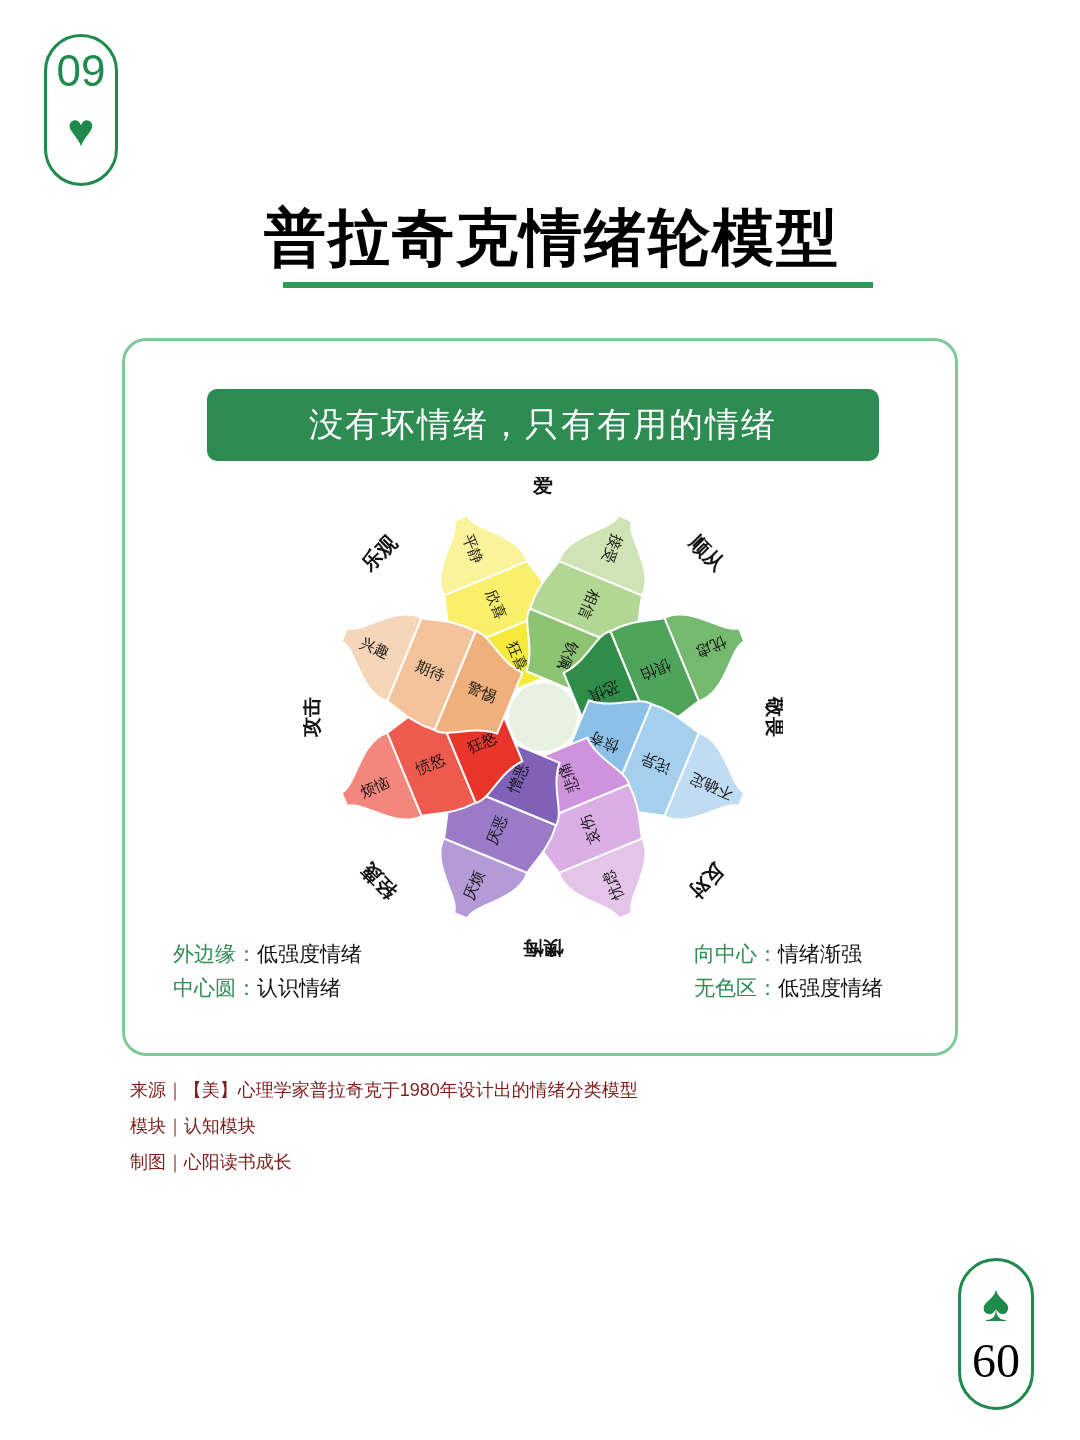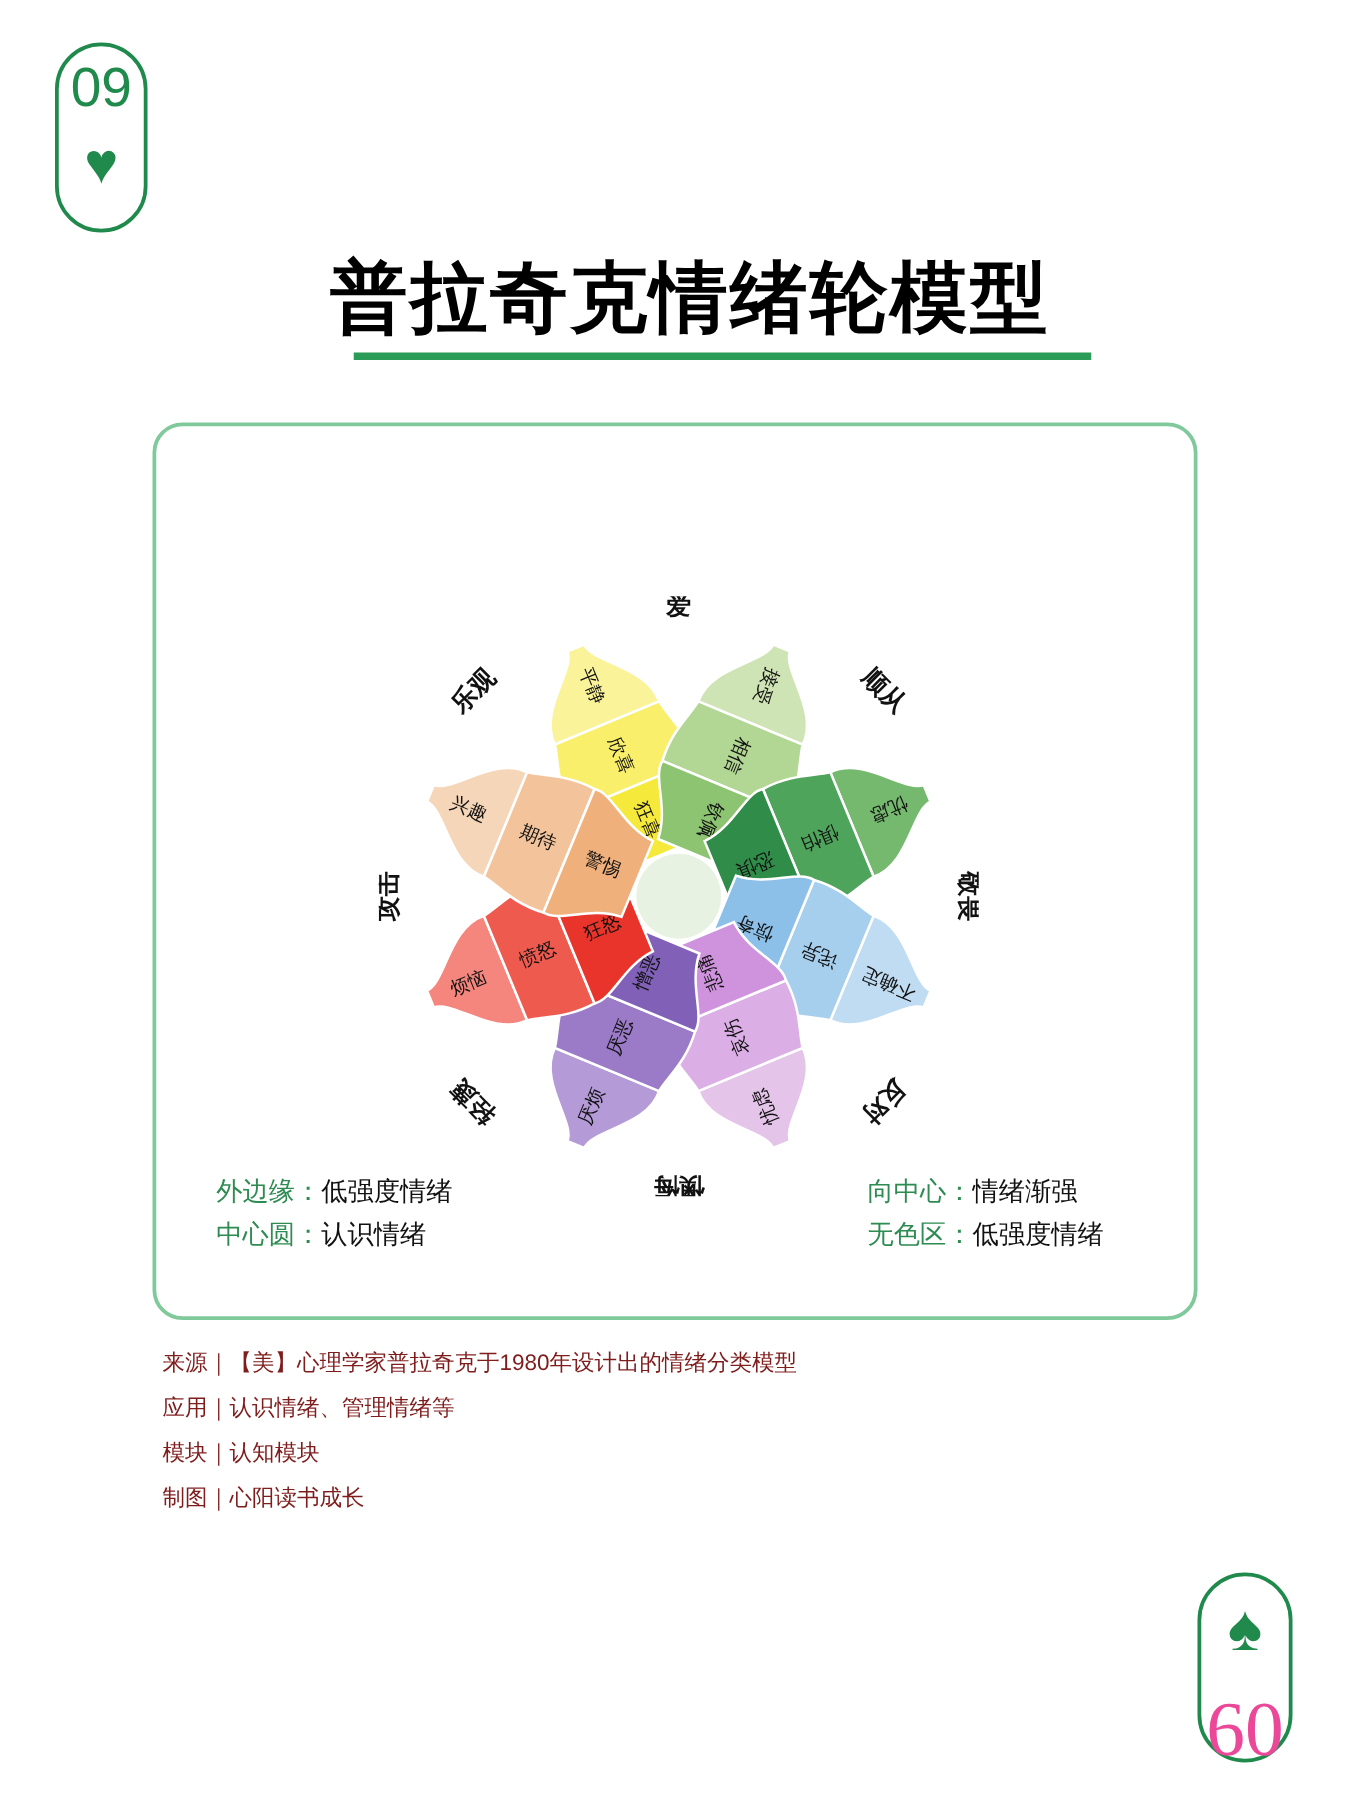--- a/index.html
+++ b/index.html
@@ -54,23 +54,23 @@
     align-items: center;
     justify-content: flex-start;
     padding-top: 16px;
   }
   .badge-br .spade {
     font-size: 52px;
     color: #1f8a4c;
     line-height: 1;
   }
   .badge-br .num {
-    margin-top: 24px;
-    font-size: 62px;
-    color: #ec4899;
+    margin-top: 8px;
+    font-size: 48px;
+    color: #000000;
     font-family: "Liberation Serif", "DejaVu Serif", serif;
     line-height: 1;
   }
 
   
   .title {
     position: absolute;
     left: 0; top: 196px;
     width: 1080px;
     text-align: center;
@@ -150,20 +150,21 @@
   <div class="badge-tl">
     <div class="num">09</div>
     <div class="heart">♥</div>
   </div>
 
   <div class="title">普拉奇克情绪轮模型</div>
   <div class="title-underline"></div>
 
   <div class="card">
 
+    <div class="banner">没有坏情绪，只有有用的情绪</div>
 
     <div class="wheel-wrap">
       <svg id="wheel-svg" width="480" height="480" viewBox="0 0 480 480">
           <g transform="translate(240,240) rotate(-22.5)">
             <path d="M -45.114703737045694 -150 C -47.37043892389798 -179.25 -7.58403201890668 -198.75 -7.222887637053981 -215 L 7.222887637053981 -215 C 7.58403201890668 -198.75 47.37043892389798 -179.25 45.114703737045694 -150 Z" fill="#fbf39a" stroke="#ffffff" stroke-width="2"></path>
             <text x="0" y="-182" text-anchor="middle" dominant-baseline="central" font-size="15" fill="#111" font-family="&quot;Liberation Sans&quot;, &quot;DejaVu Sans&quot;, sans-serif" transform="rotate(90 0 -182)">平静</text>
             <path d="M -53.46056491813011 -95 C -56.13359316403662 -119.75 -47.37043892389798 -136.25 -45.114703737045694 -150 L 45.114703737045694 -150 C 47.37043892389798 -136.25 56.13359316403662 -119.75 53.46056491813011 -95 Z" fill="#f9ef6a" stroke="#ffffff" stroke-width="2"></path>
             <text x="0" y="-122" text-anchor="middle" dominant-baseline="central" font-size="15" fill="#111" font-family="&quot;Liberation Sans&quot;, &quot;DejaVu Sans&quot;, sans-serif" transform="rotate(90 0 -122)">欣喜</text>
             <path d="M -32.82735433085398 -36 C -34.46872204739668 -62.55 -56.13359316403662 -80.25 -53.46056491813011 -95 L 53.46056491813011 -95 C 56.13359316403662 -80.25 34.46872204739668 -62.55 32.82735433085398 -36 Z" fill="#f5ea3c" stroke="#ffffff" stroke-width="2"></path>
             <text x="0" y="-66" text-anchor="middle" dominant-baseline="central" font-size="15" fill="#111" font-family="&quot;Liberation Sans&quot;, &quot;DejaVu Sans&quot;, sans-serif" transform="rotate(90 0 -66)">狂喜</text>
@@ -250,21 +251,20 @@
         <span class="lbl">向中心：</span><span class="val">情绪渐强</span>
       </div>
       <div>
         <span class="lbl">无色区：</span><span class="val">低强度情绪</span>
       </div>
     </div>
   </div>
 
   <div class="meta">
     <div class="line">来源｜【美】心理学家普拉奇克于1980年设计出的情绪分类模型</div>
-    <div class="line">应用｜认识情绪、管理情绪等</div>
     <div class="line">模块｜认知模块</div>
     <div class="line">制图｜心阳读书成长</div>
   </div>
 
   <div class="badge-br">
     <div class="spade">♠</div>
     <div class="num">60</div>
   </div>
 
 </div>

